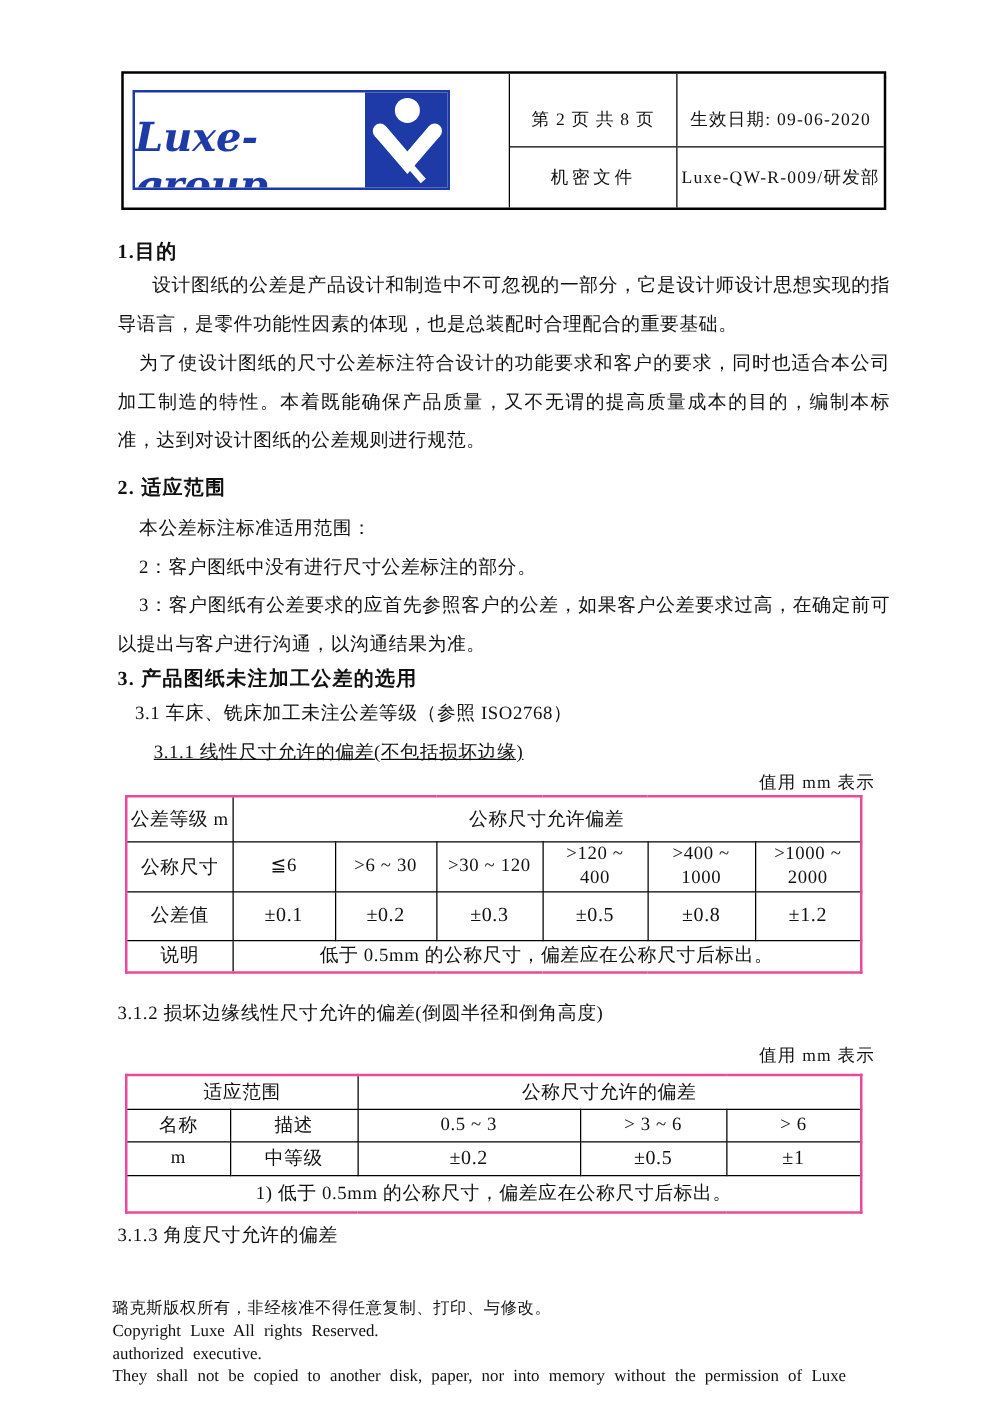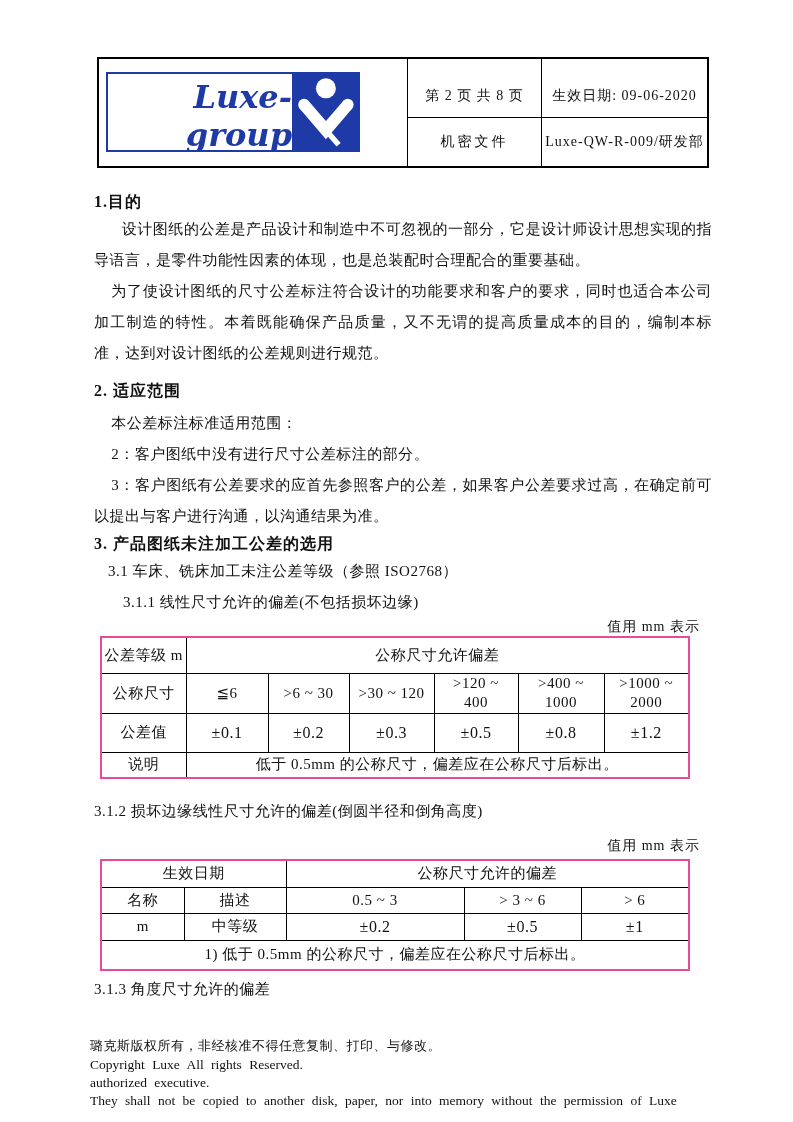--- a/index.html
+++ b/index.html
@@ -4,40 +4,40 @@
 <style>
   html,body{margin:0;padding:0;background:#fff;}
   .page{
     position:relative;width:793px;height:1122px;background:#ffffff;
     font-family:"Liberation Serif","DejaVu Serif",serif;color:#111;overflow:hidden;
   }
   
   .hdr{position:absolute;left:97px;top:57px;width:612px;height:111px;border:2px solid #000;display:flex;box-sizing:border-box;background:#fff;}
   .hdr-logo-cell{width:308px;position:relative;box-sizing:border-box;}
   .logo-box{position:absolute;left:7px;top:13px;width:254px;height:80px;border:2px solid #1e3aa6;display:flex;background:#fff;box-sizing:border-box;}
-  .logo-text{flex:1;text-align:right;padding-top:4px;overflow:hidden;}
+  .logo-text{flex:1;text-align:left;padding-top:17px;overflow:hidden;}
   .logo-en{font-size:32px;line-height:38px;font-style:italic;font-weight:700;color:#1e3aa6;font-family:"DejaVu Serif","Liberation Serif",serif;}
   .logo-mark{width:66px;background:#1e3aa6;display:flex;align-items:center;justify-content:center;}
   .hdr-col{border-left:1px solid #000;display:flex;flex-direction:column;box-sizing:border-box;}
   .hdr-col.mid{width:134px;}
   .hdr-col.rt{flex:1;}
   .hdr-cell{display:flex;justify-content:center;font-size:14px;letter-spacing:1px;box-sizing:border-box;}
   .hdr-cell.r1{height:59px;border-bottom:1px solid #000;align-items:flex-end;padding-bottom:12px;}
   .hdr-cell.r2{flex:1;align-items:center;}
   .hdr-cell.conf{letter-spacing:3px;}
   
   .main{position:absolute;left:94px;top:190px;width:618px;}
   .h-sec{font-size:16px;font-weight:700;line-height:24px;letter-spacing:1px;}
   .h-sec.s2{margin-top:10px;}
   p.body{font-size:15px;line-height:31px;text-align:justify;margin:0;letter-spacing:0.5px;}
   p.body.ind2{text-indent:1.85em;}
   p.body.ind1{text-indent:1.15em;}
   .sub{font-size:15px;line-height:31px;margin:0;letter-spacing:0.5px;}
   .sub.lv1{padding-left:14px;}
-  .sub.lv2{padding-left:29px;}
+  .sub.lv2{padding-left:29px;text-decoration:underline;}
   .unit{text-align:right;padding-right:12px;font-size:14px;line-height:18px;letter-spacing:1px;}
   .unit.u1{margin-top:0;}
   .unit.u2{margin-top:2px;}
   
   table.doc{border-collapse:collapse;margin-left:6px;width:590px;border:2px solid #ec4899;table-layout:fixed;}
   table.doc td{border:1px solid #000;text-align:center;vertical-align:middle;font-size:15px;padding:0 2px;box-sizing:border-box;letter-spacing:0.5px;}
   table.doc td.range{white-space:pre-line;line-height:19px;}
   table.doc td.val{font-size:16px;}
   .t2{width:587px;}
   .s312{margin-top:21px;font-size:15px;line-height:22px;letter-spacing:0.5px;}
@@ -146,21 +146,21 @@
       <table class="doc t2">
         <colgroup>
             <col style="width:83px">
             <col style="width:102px">
             <col style="width:178px">
             <col style="width:117px">
             <col>
           </colgroup>
         <tbody>
             <tr style="height:27px">
-          <td colspan="2">生效日期</td>
+          <td colspan="2">适应范围</td>
           <td colspan="3">公称尺寸允许的偏差</td>
         </tr>
         <tr style="height:26px">
           <td>名称</td>
           <td>描述</td>
           <td>0.5 ~ 3</td>
           <td>&gt; 3 ~ 6</td>
           <td>&gt; 6</td>
         </tr>
         <tr style="height:27px">

